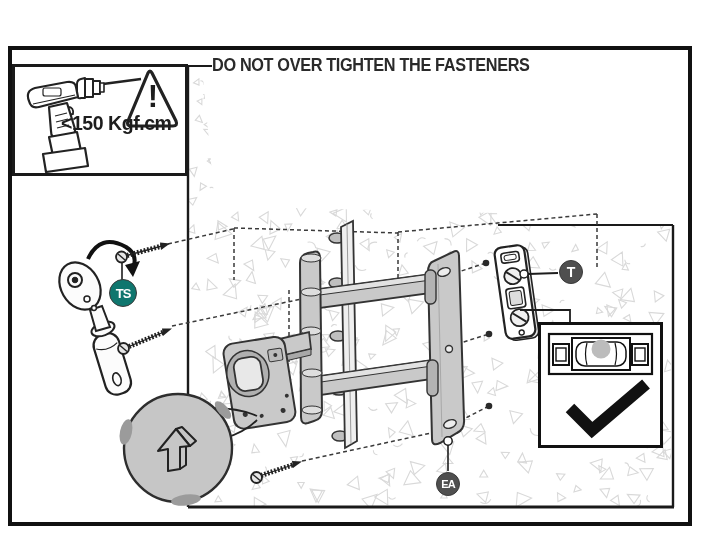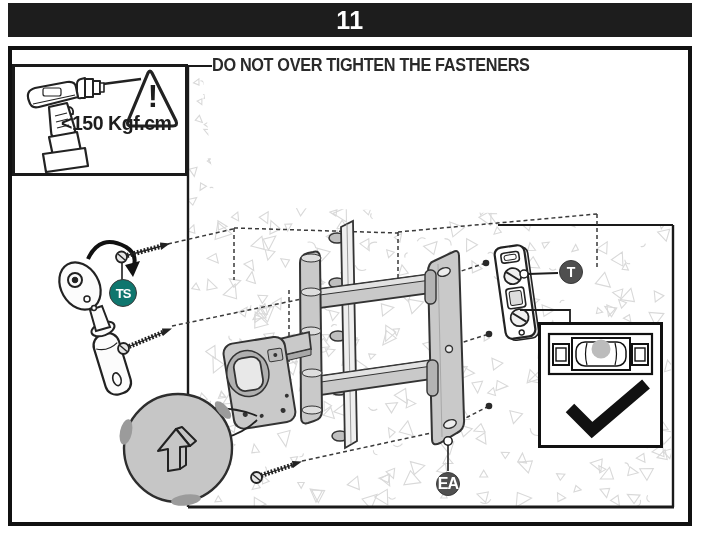--- a/index.html
+++ b/index.html
@@ -15,31 +15,28 @@
   .excl{position:absolute;left:128px;top:12px;width:20px;text-align:center;
         font-size:31px;font-weight:800;color:#1d1d1d;}
   .torque{position:absolute;left:46px;top:44px;font-size:21px;font-weight:700;color:#1d1d1d;
           letter-spacing:-0.5px;transform:scaleX(0.93);transform-origin:left top;white-space:nowrap;}
   .warn-text{position:absolute;left:212px;top:54px;font-size:18.5px;font-weight:bold;color:#2a2a2a;
              letter-spacing:-0.4px;transform:scaleX(0.88);transform-origin:left top;white-space:nowrap;}
   .badge{position:absolute;border-radius:50%;color:#fff;display:flex;align-items:center;justify-content:center;
          font-weight:bold;border:1.5px solid #3a3a3a;box-sizing:border-box;}
   .badge-ts{left:109px;top:279px;width:28px;height:28px;font-size:13px;letter-spacing:-1px;}
   .badge-t{left:559px;top:260px;width:24px;height:24px;font-size:14px;}
-  .badge-ea{left:436px;top:472px;width:24px;height:24px;font-size:16px;letter-spacing:-0.8px;}
+  .badge-ea{left:436px;top:472px;width:24px;height:24px;font-size:11px;letter-spacing:-0.8px;}
   .level-box{position:absolute;left:538px;top:322px;width:119px;height:120px;border:3px solid #111;background:#fff;}
 </style>
 </head>
 <body>
 
 <div class="stage">
 
-  <div class="header-bar" style="background: rgb(29, 29, 29);">
-    <span class="step-number">11</span>
-  </div>
 
   <div class="main-box"></div>
 
   <svg class="scene" viewBox="0 0 701 534">
     <defs>
       <clipPath id="wallClip">
         <polygon points="189,66 202,66 215,206 497,213 499,226 671,226 671,506 189,506"></polygon>
       </clipPath>
     </defs>
 

